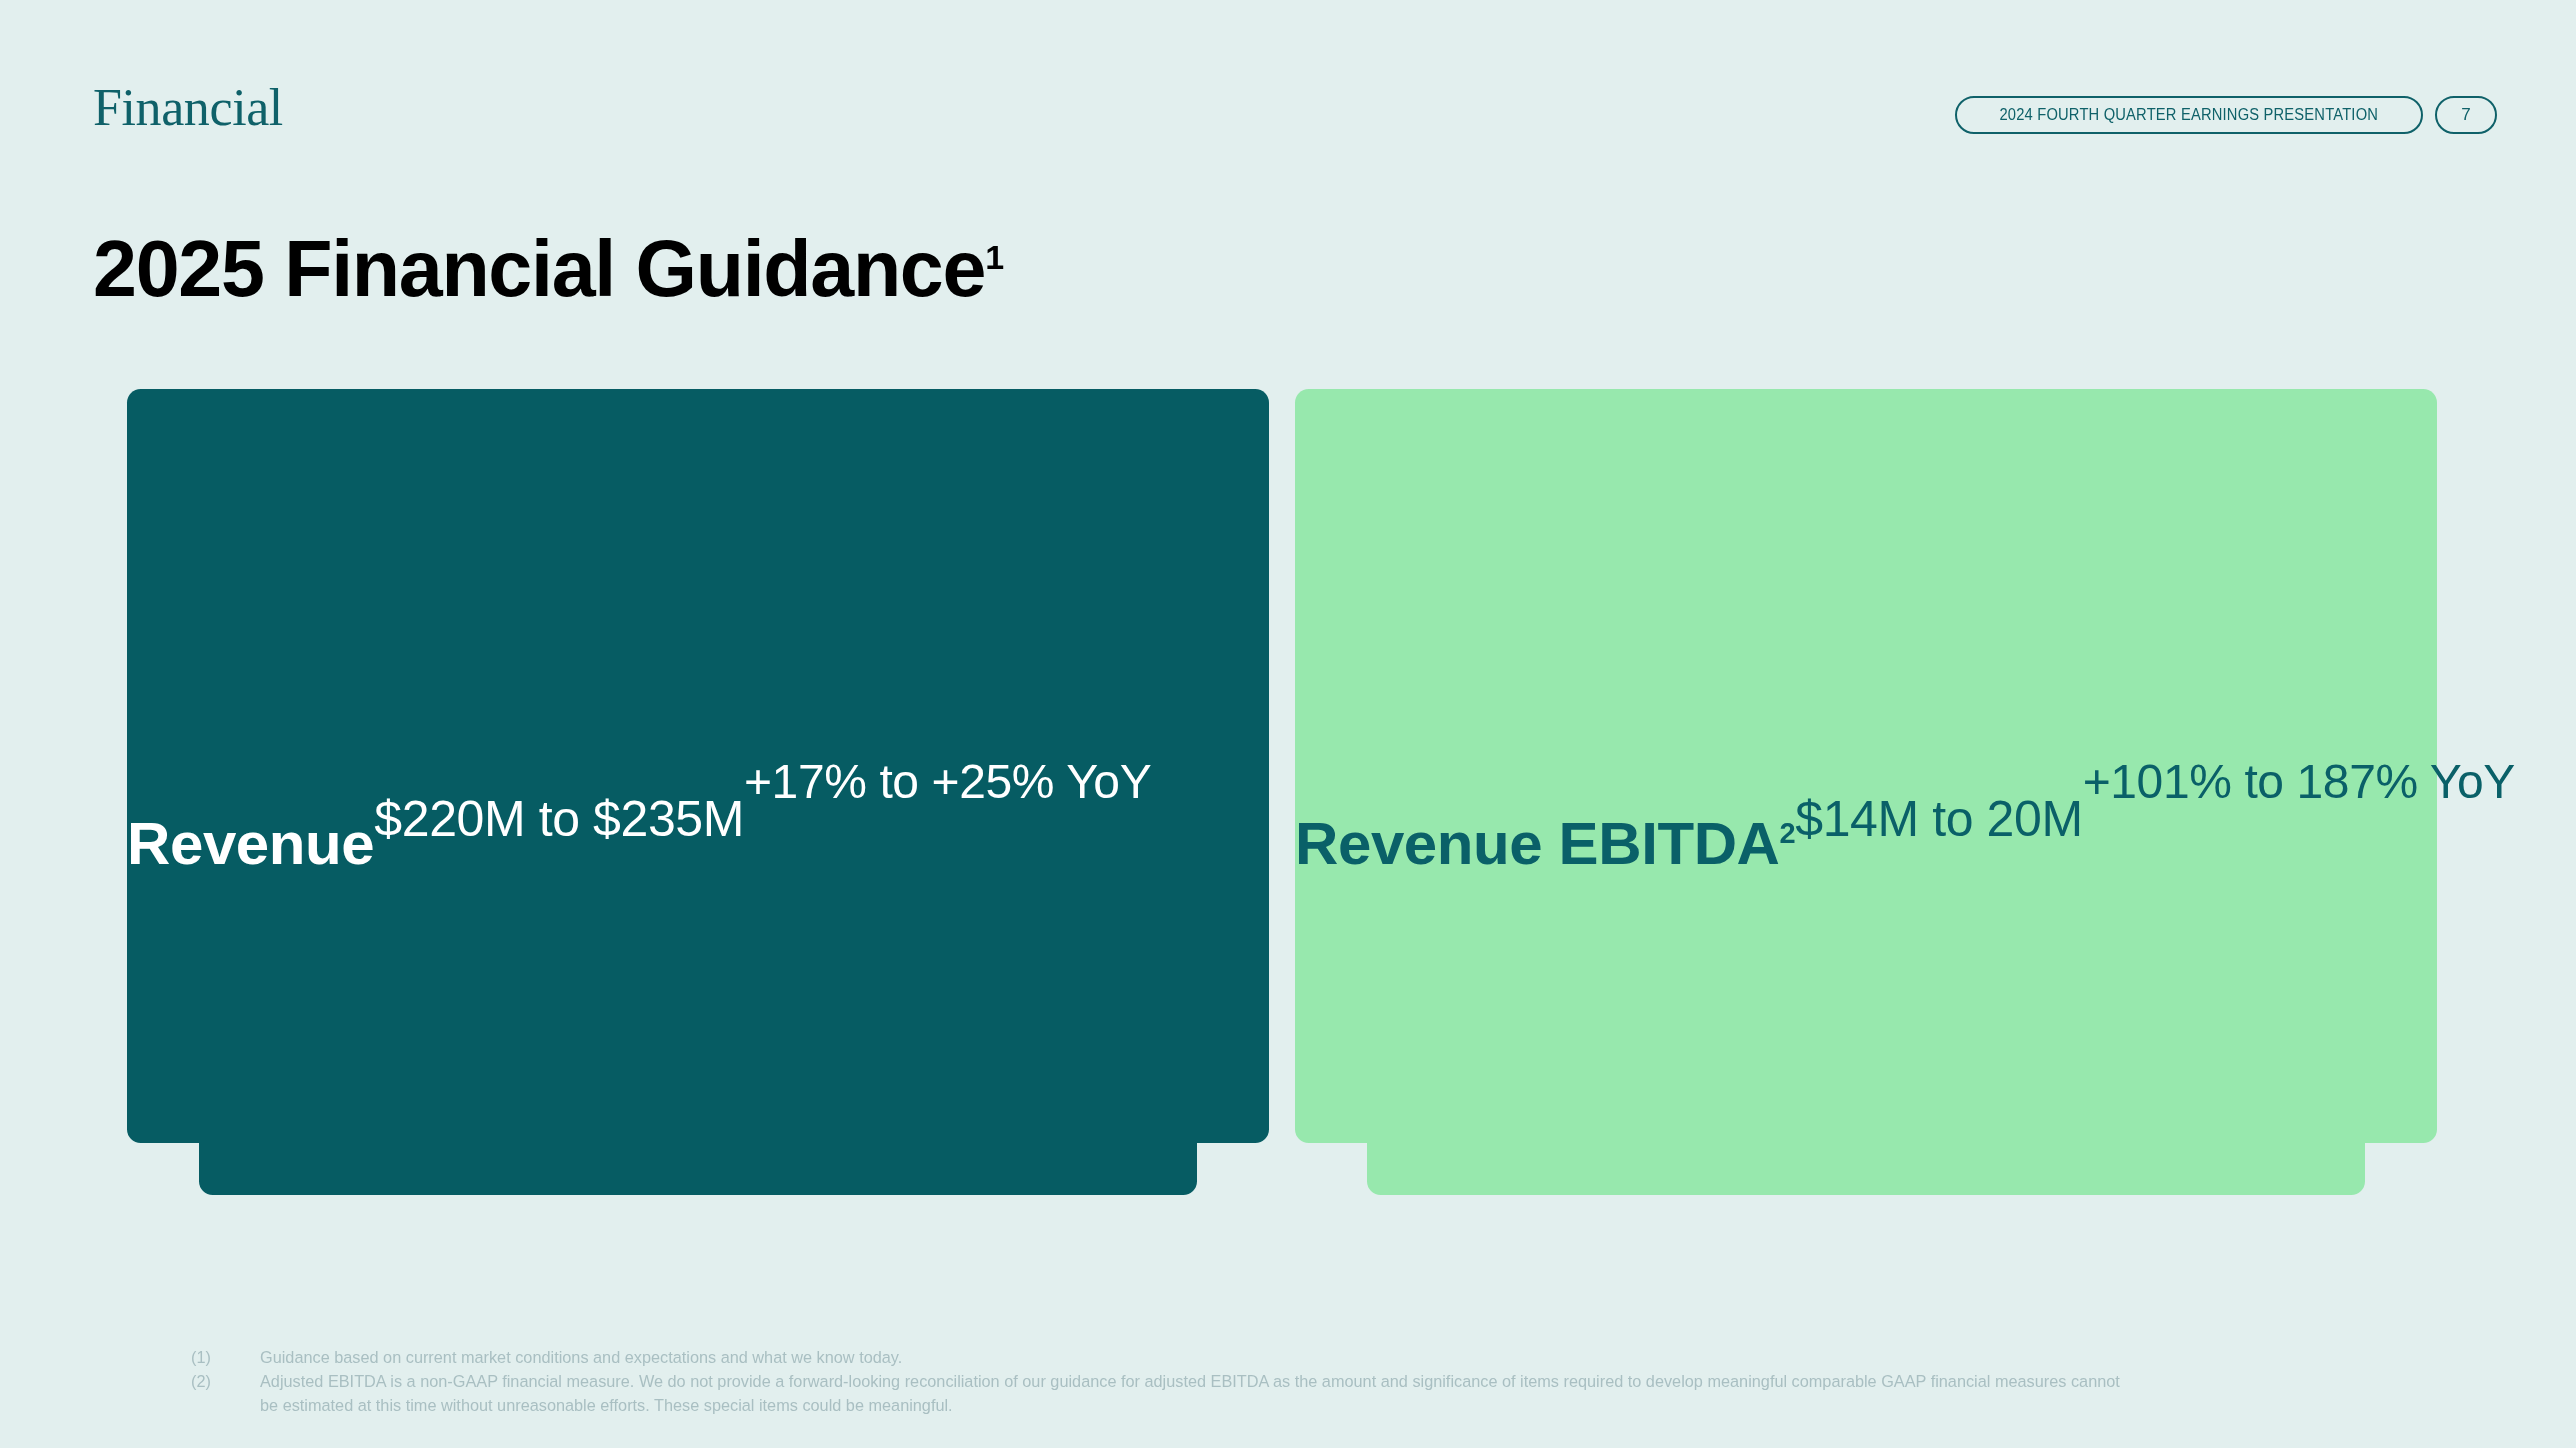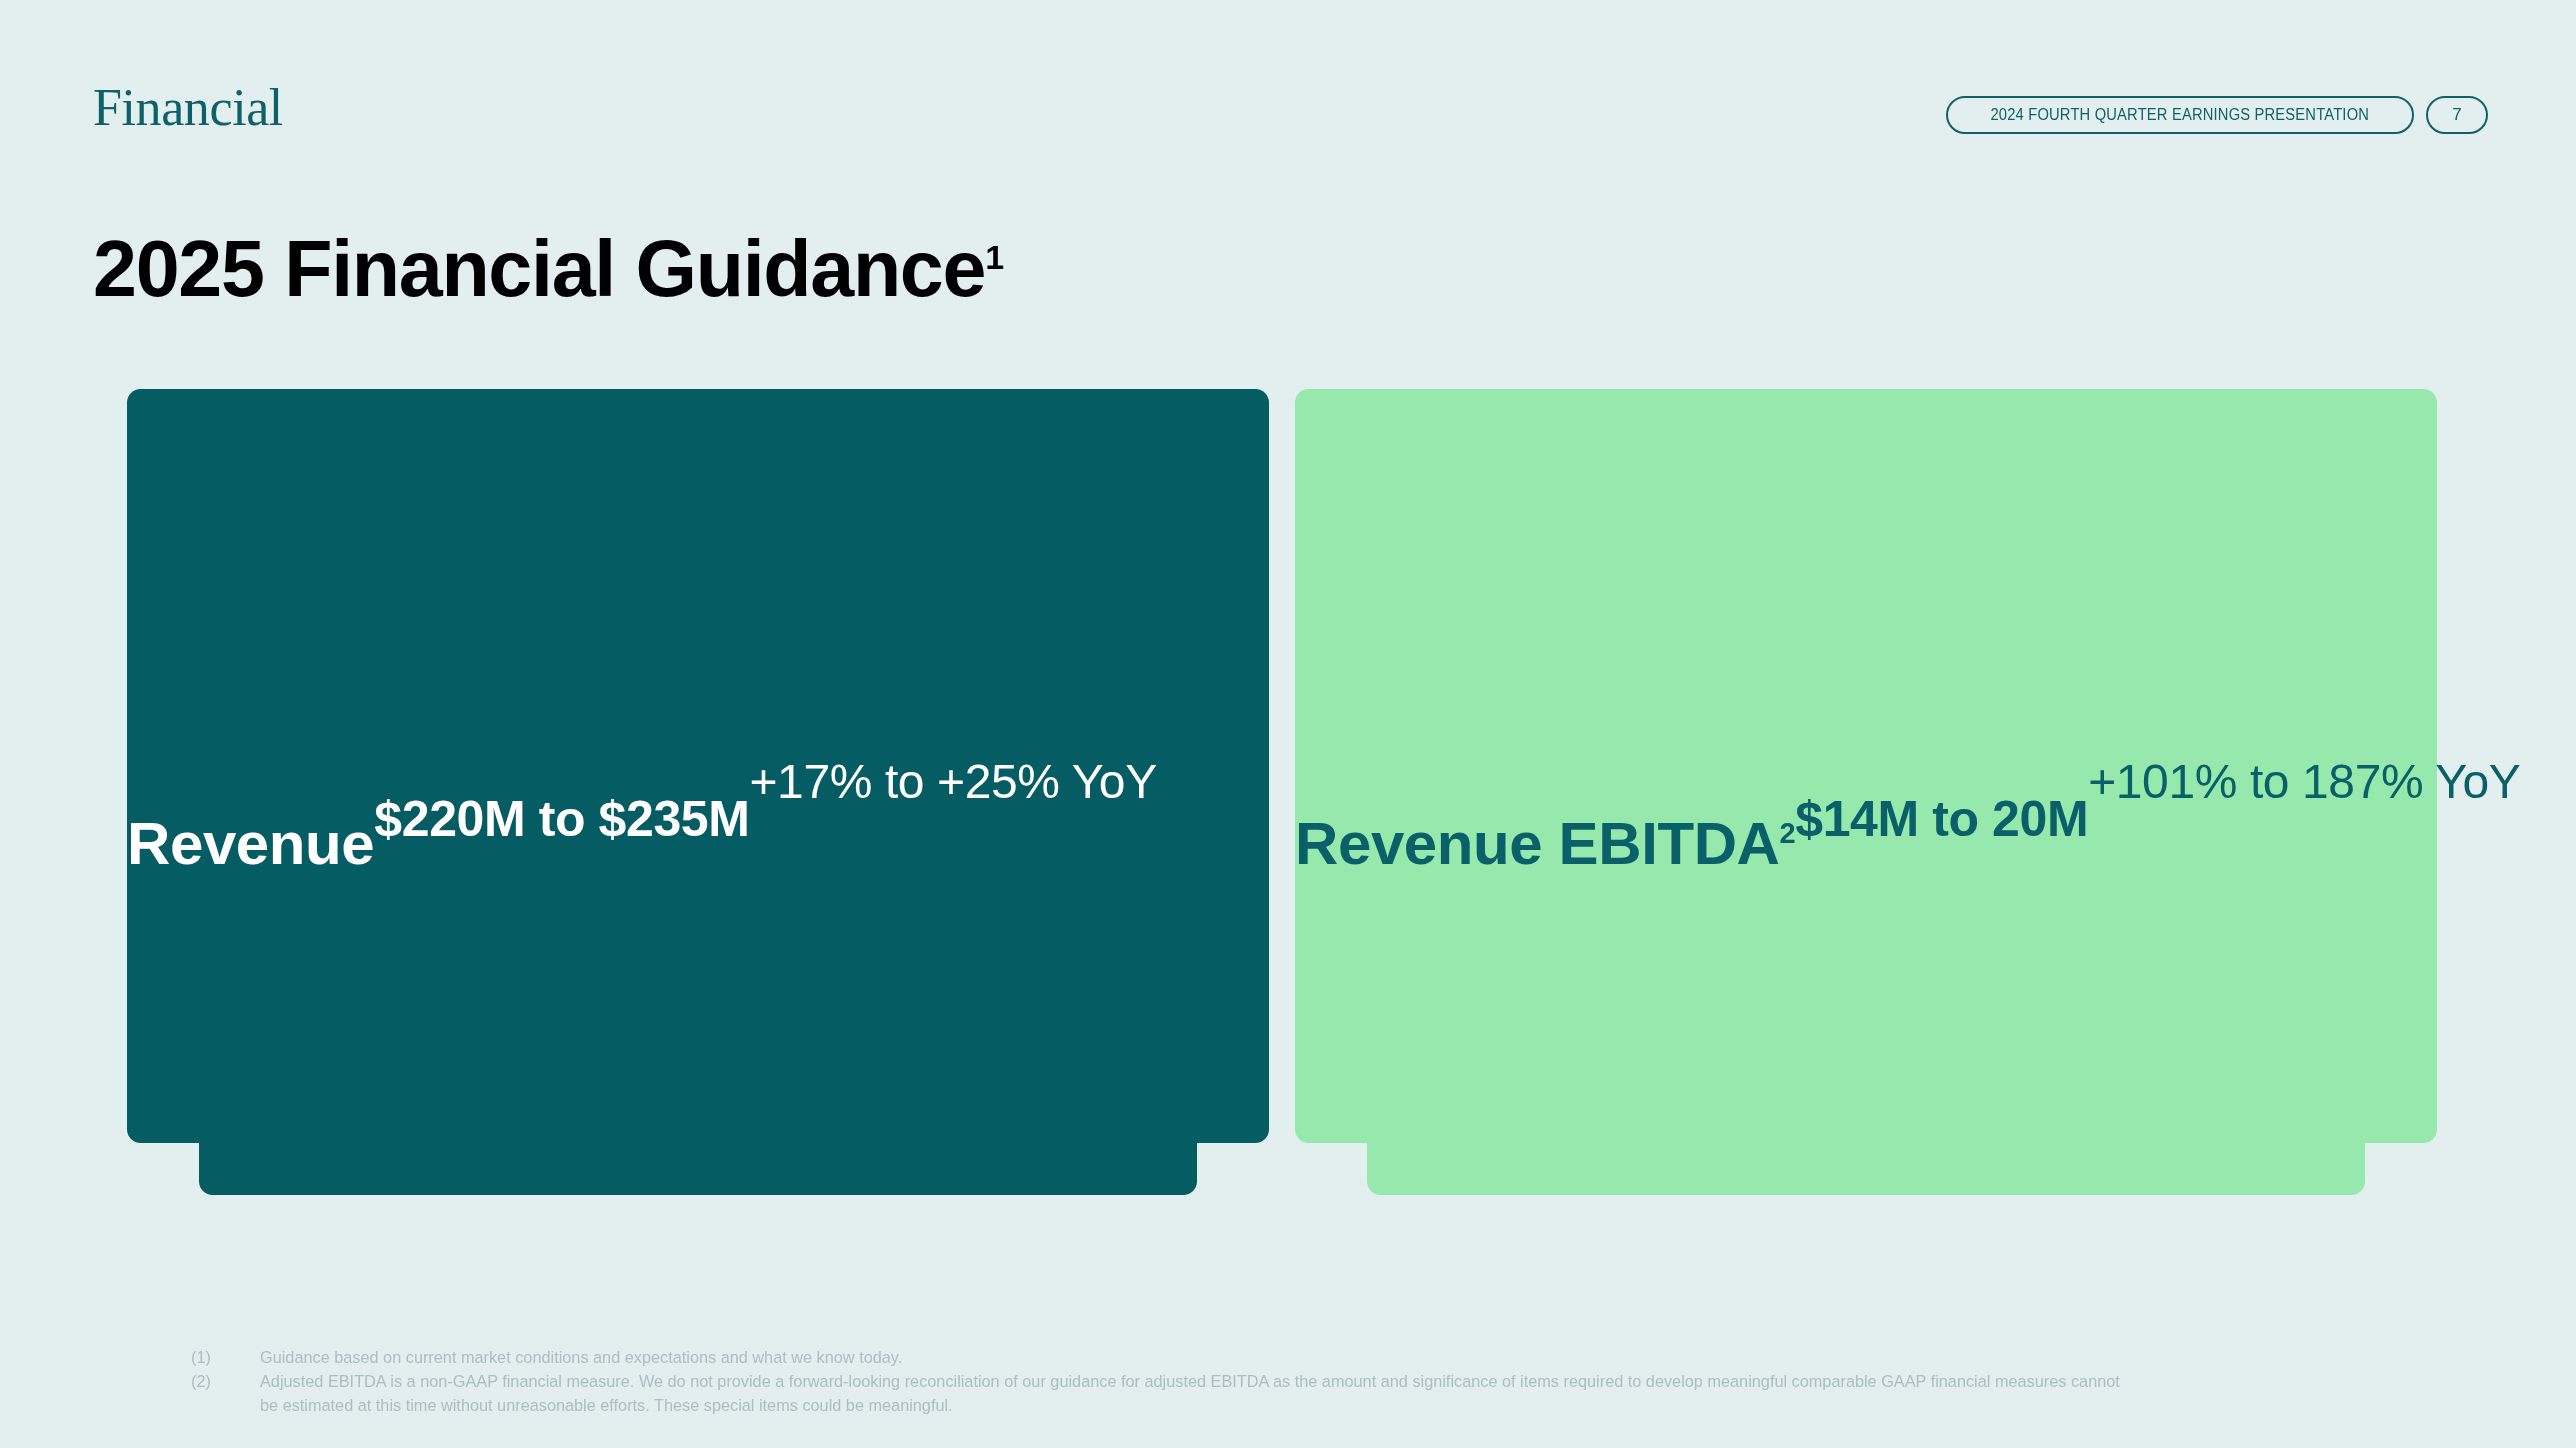--- a/index.html
+++ b/index.html
@@ -28,21 +28,21 @@
     font-family: "Liberation Serif", serif;
     font-size: 52px;
     font-weight: 400;
     letter-spacing: -0.4px;
     color: #0f6169;
     line-height: 1;
   }
 
   .header-right {
     position: absolute;
-    right: 88px;
+    right: 79px;
     top: 96px;
     display: flex;
     align-items: center;
     gap: 12px;
   }
 
   .deck-pill {
     border: 2.1px solid #0f6169;
     border-radius: 34px;
     height: 38px;
@@ -141,21 +141,21 @@
     white-space: nowrap;
   }
   .card-heading .sup {
     font-size: 29px;
     vertical-align: super;
     font-weight: 700;
   }
 
   .card-value {
     font-size: 50px;
-    font-weight: 700;
+    font-weight: 400;
     letter-spacing: -0.4px;
     line-height: 1;
     white-space: nowrap;
   }
 
   .card-sub {
     font-size: 48px;
     font-weight: 400;
     letter-spacing: -0.4px;
     line-height: 1;

